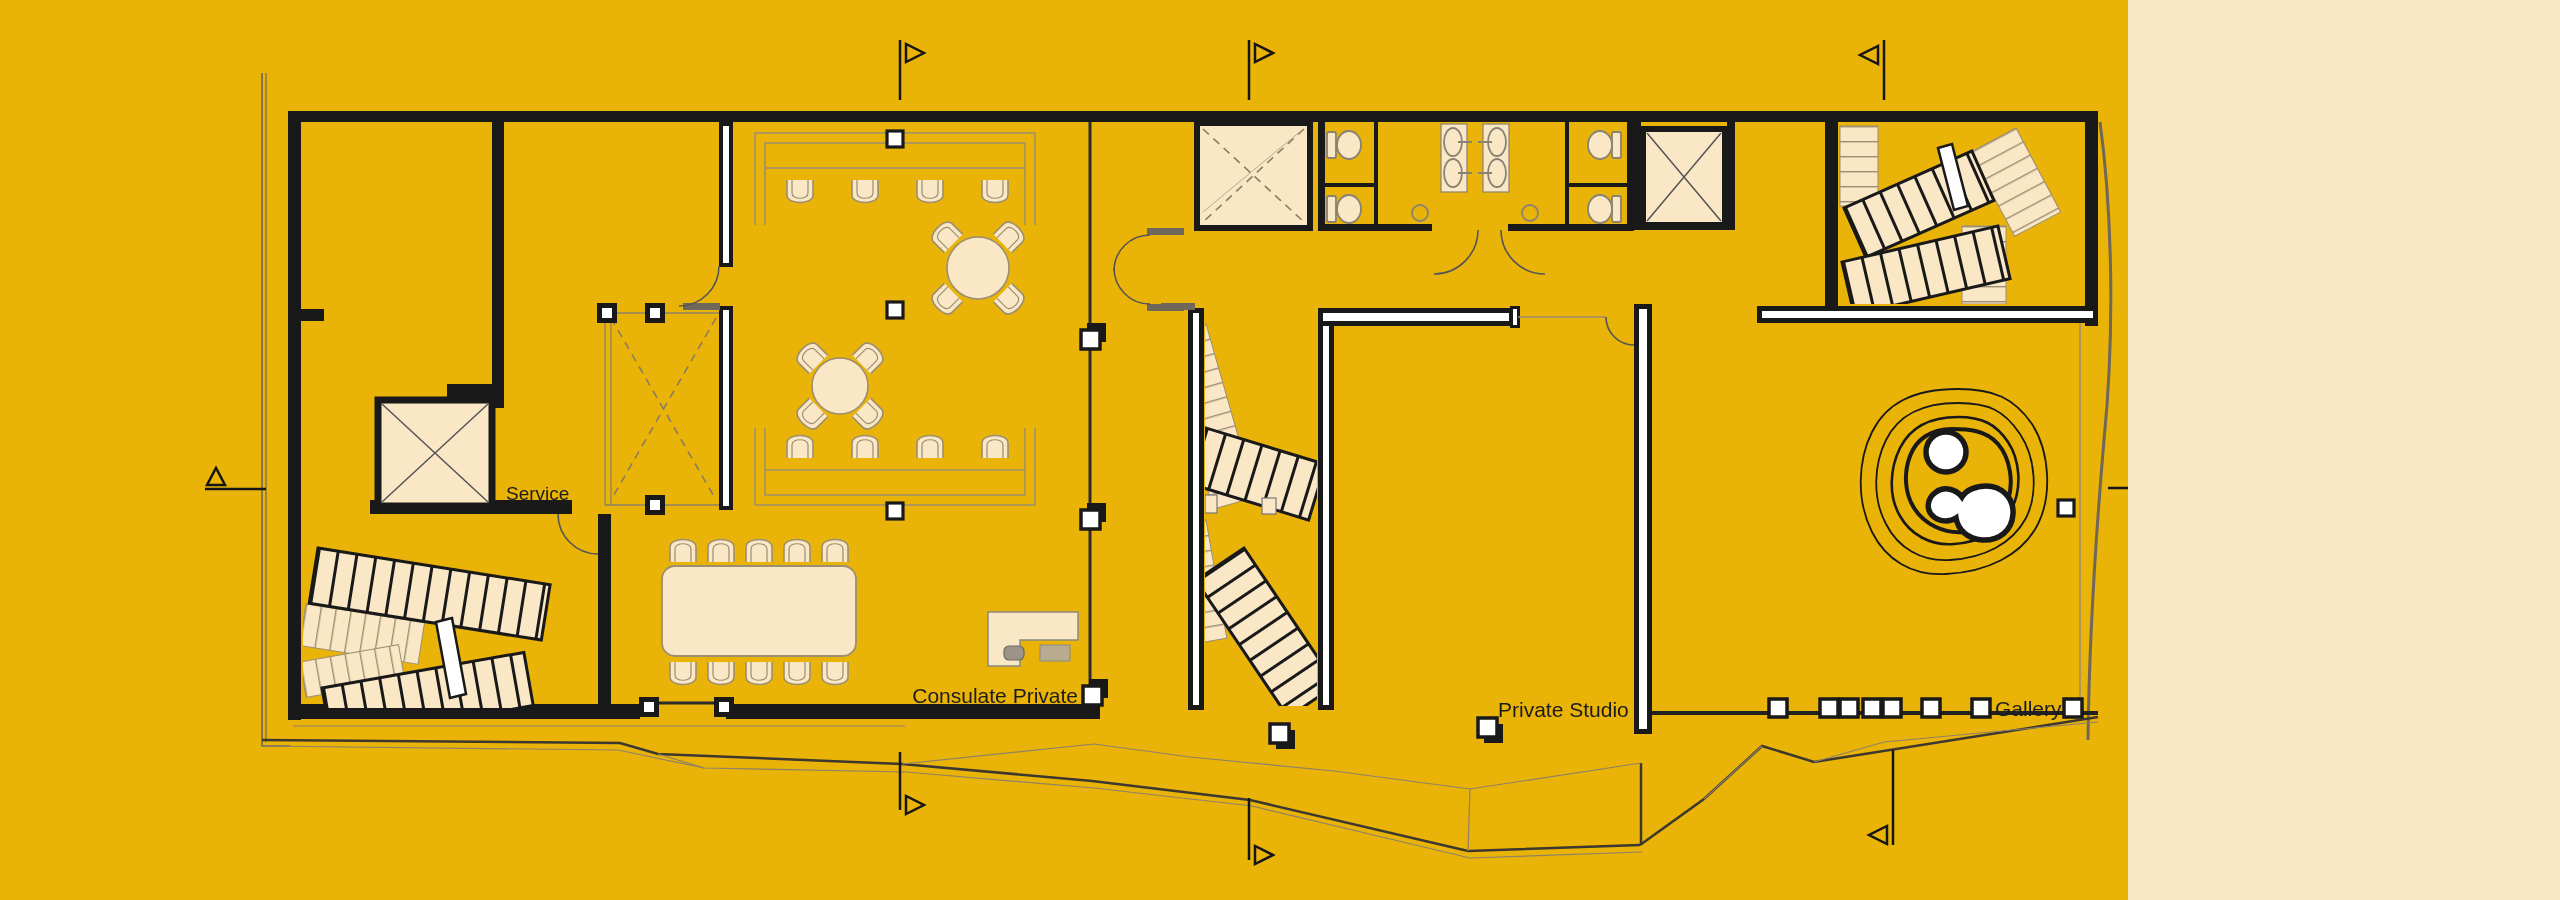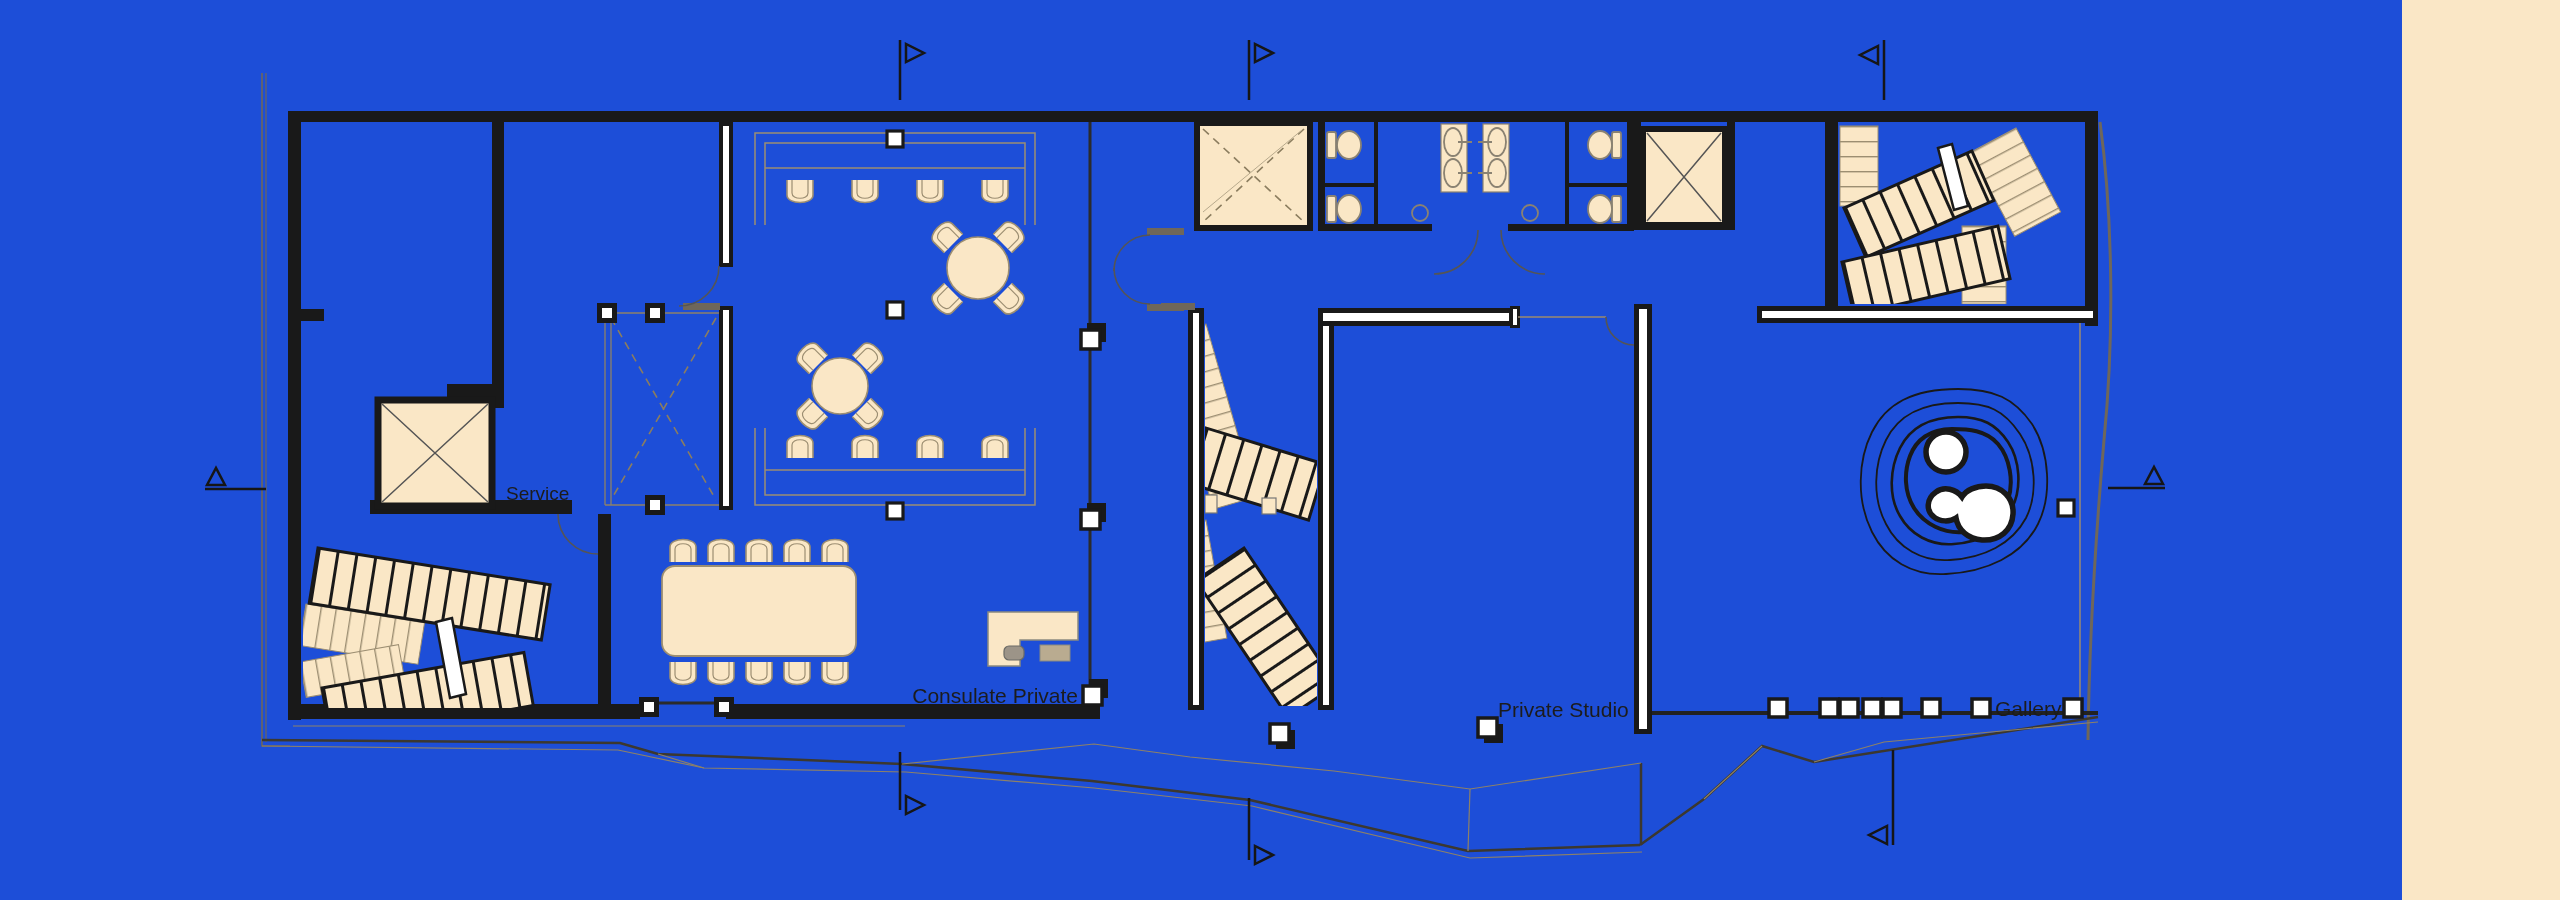--- a/index.html
+++ b/index.html
@@ -1,16 +1,16 @@
 <!DOCTYPE html>
 <html><head>
 <meta charset="utf-8">
 <style>
   html,body{margin:0;padding:0;background:#fae7c6;}
-  .stage{width:2402px;height:900px;position:relative;overflow:hidden;background:#1d4ed8;}
+  .stage{width:2128px;height:900px;position:relative;overflow:hidden;background:#eab308;}
   svg{display:block;}
   text{font-family:"Liberation Sans", sans-serif;fill:#1c1c1c;}
   .lbl{font-size:21px;}
   .lbl-s{font-size:19px;}
 </style>
 </head>
 <body>
 
 <div class="stage">
 <svg width="2560" height="900" viewBox="0 0 2560 900">

